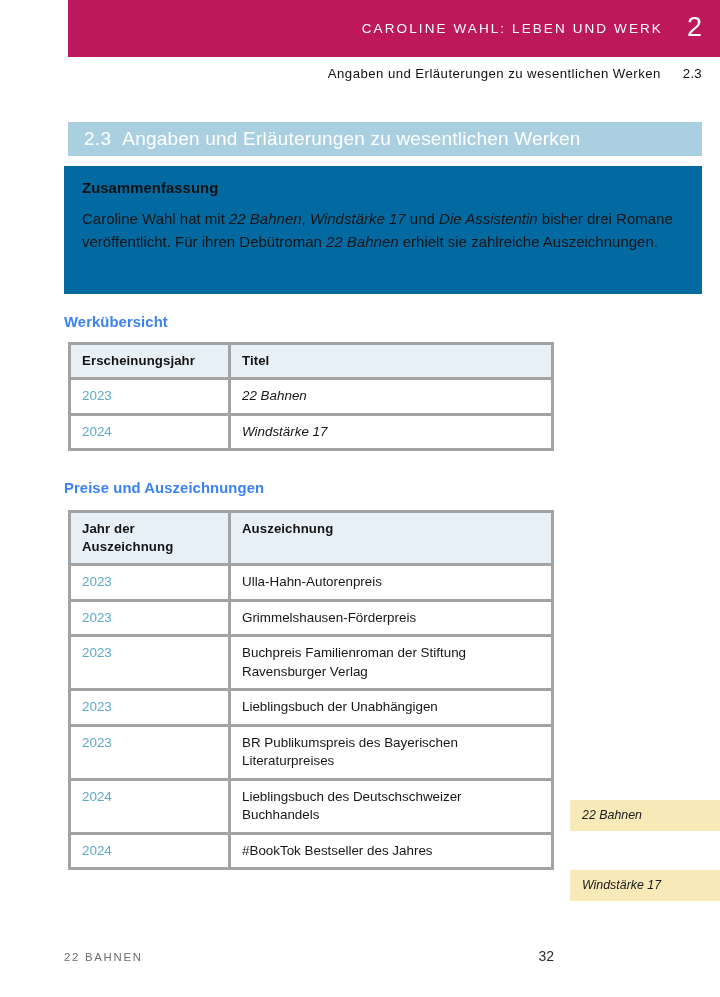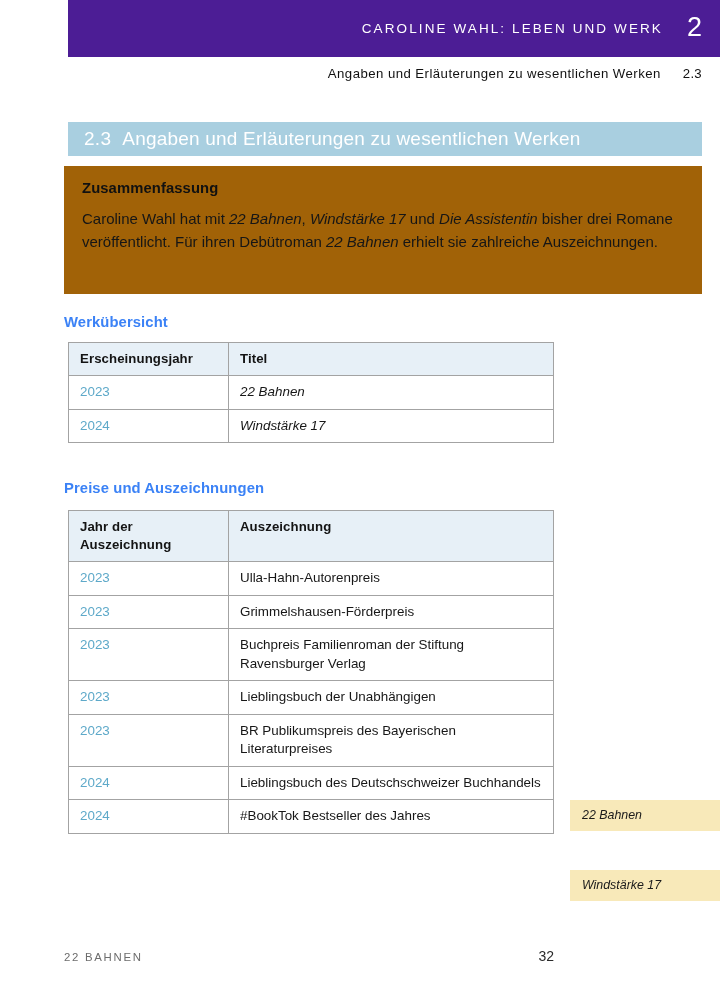--- a/index.html
+++ b/index.html
@@ -16,21 +16,21 @@
     overflow: hidden;
   }
 
   
   #chapter-banner {
     position: absolute;
     left: 68px;
     top: 0;
     width: 652px;
     height: 57px;
-    background: #4c1d95;
+    background: #be185d;
     display: flex;
     align-items: center;
     justify-content: flex-end;
     box-sizing: border-box;
     padding-right: 18px;
   }
   #chapter-banner .banner-title {
     color: #ffffff;
     font-size: 13.5px;
     letter-spacing: 2.1px;
@@ -95,21 +95,21 @@
     white-space: nowrap;
   }
 
   
   #summary-box {
     position: absolute;
     left: 64px;
     top: 166px;
     width: 638px;
     height: 128px;
-    background: #a16207;
+    background: #0369a1;
     box-sizing: border-box;
     padding: 14px 22px 12px 18px;
   }
   #summary-box .sum-heading {
     font-size: 14.8px;
     font-weight: bold;
     color: #111111;
     margin: 0 0 12px 0;
     letter-spacing: 0.1px;
   }
@@ -142,21 +142,21 @@
     table-layout: fixed;
     font-size: 13.4px;
   }
   #table-werkuebersicht { top: 342px; }
   #table-preise { top: 510px; }
 
   .doc-table col.c-year { width: 160px; }
 
   .doc-table th,
   .doc-table td {
-    border: 1px solid #a3a3a3;
+    border: 3px solid #a3a3a3;
     padding: 6px 10px 6px 11px;
     text-align: left;
     vertical-align: top;
     line-height: 1.38;
   }
   .doc-table thead th {
     background: #e7f0f7;
     color: #141414;
     font-weight: bold;
     font-size: 13.2px;

